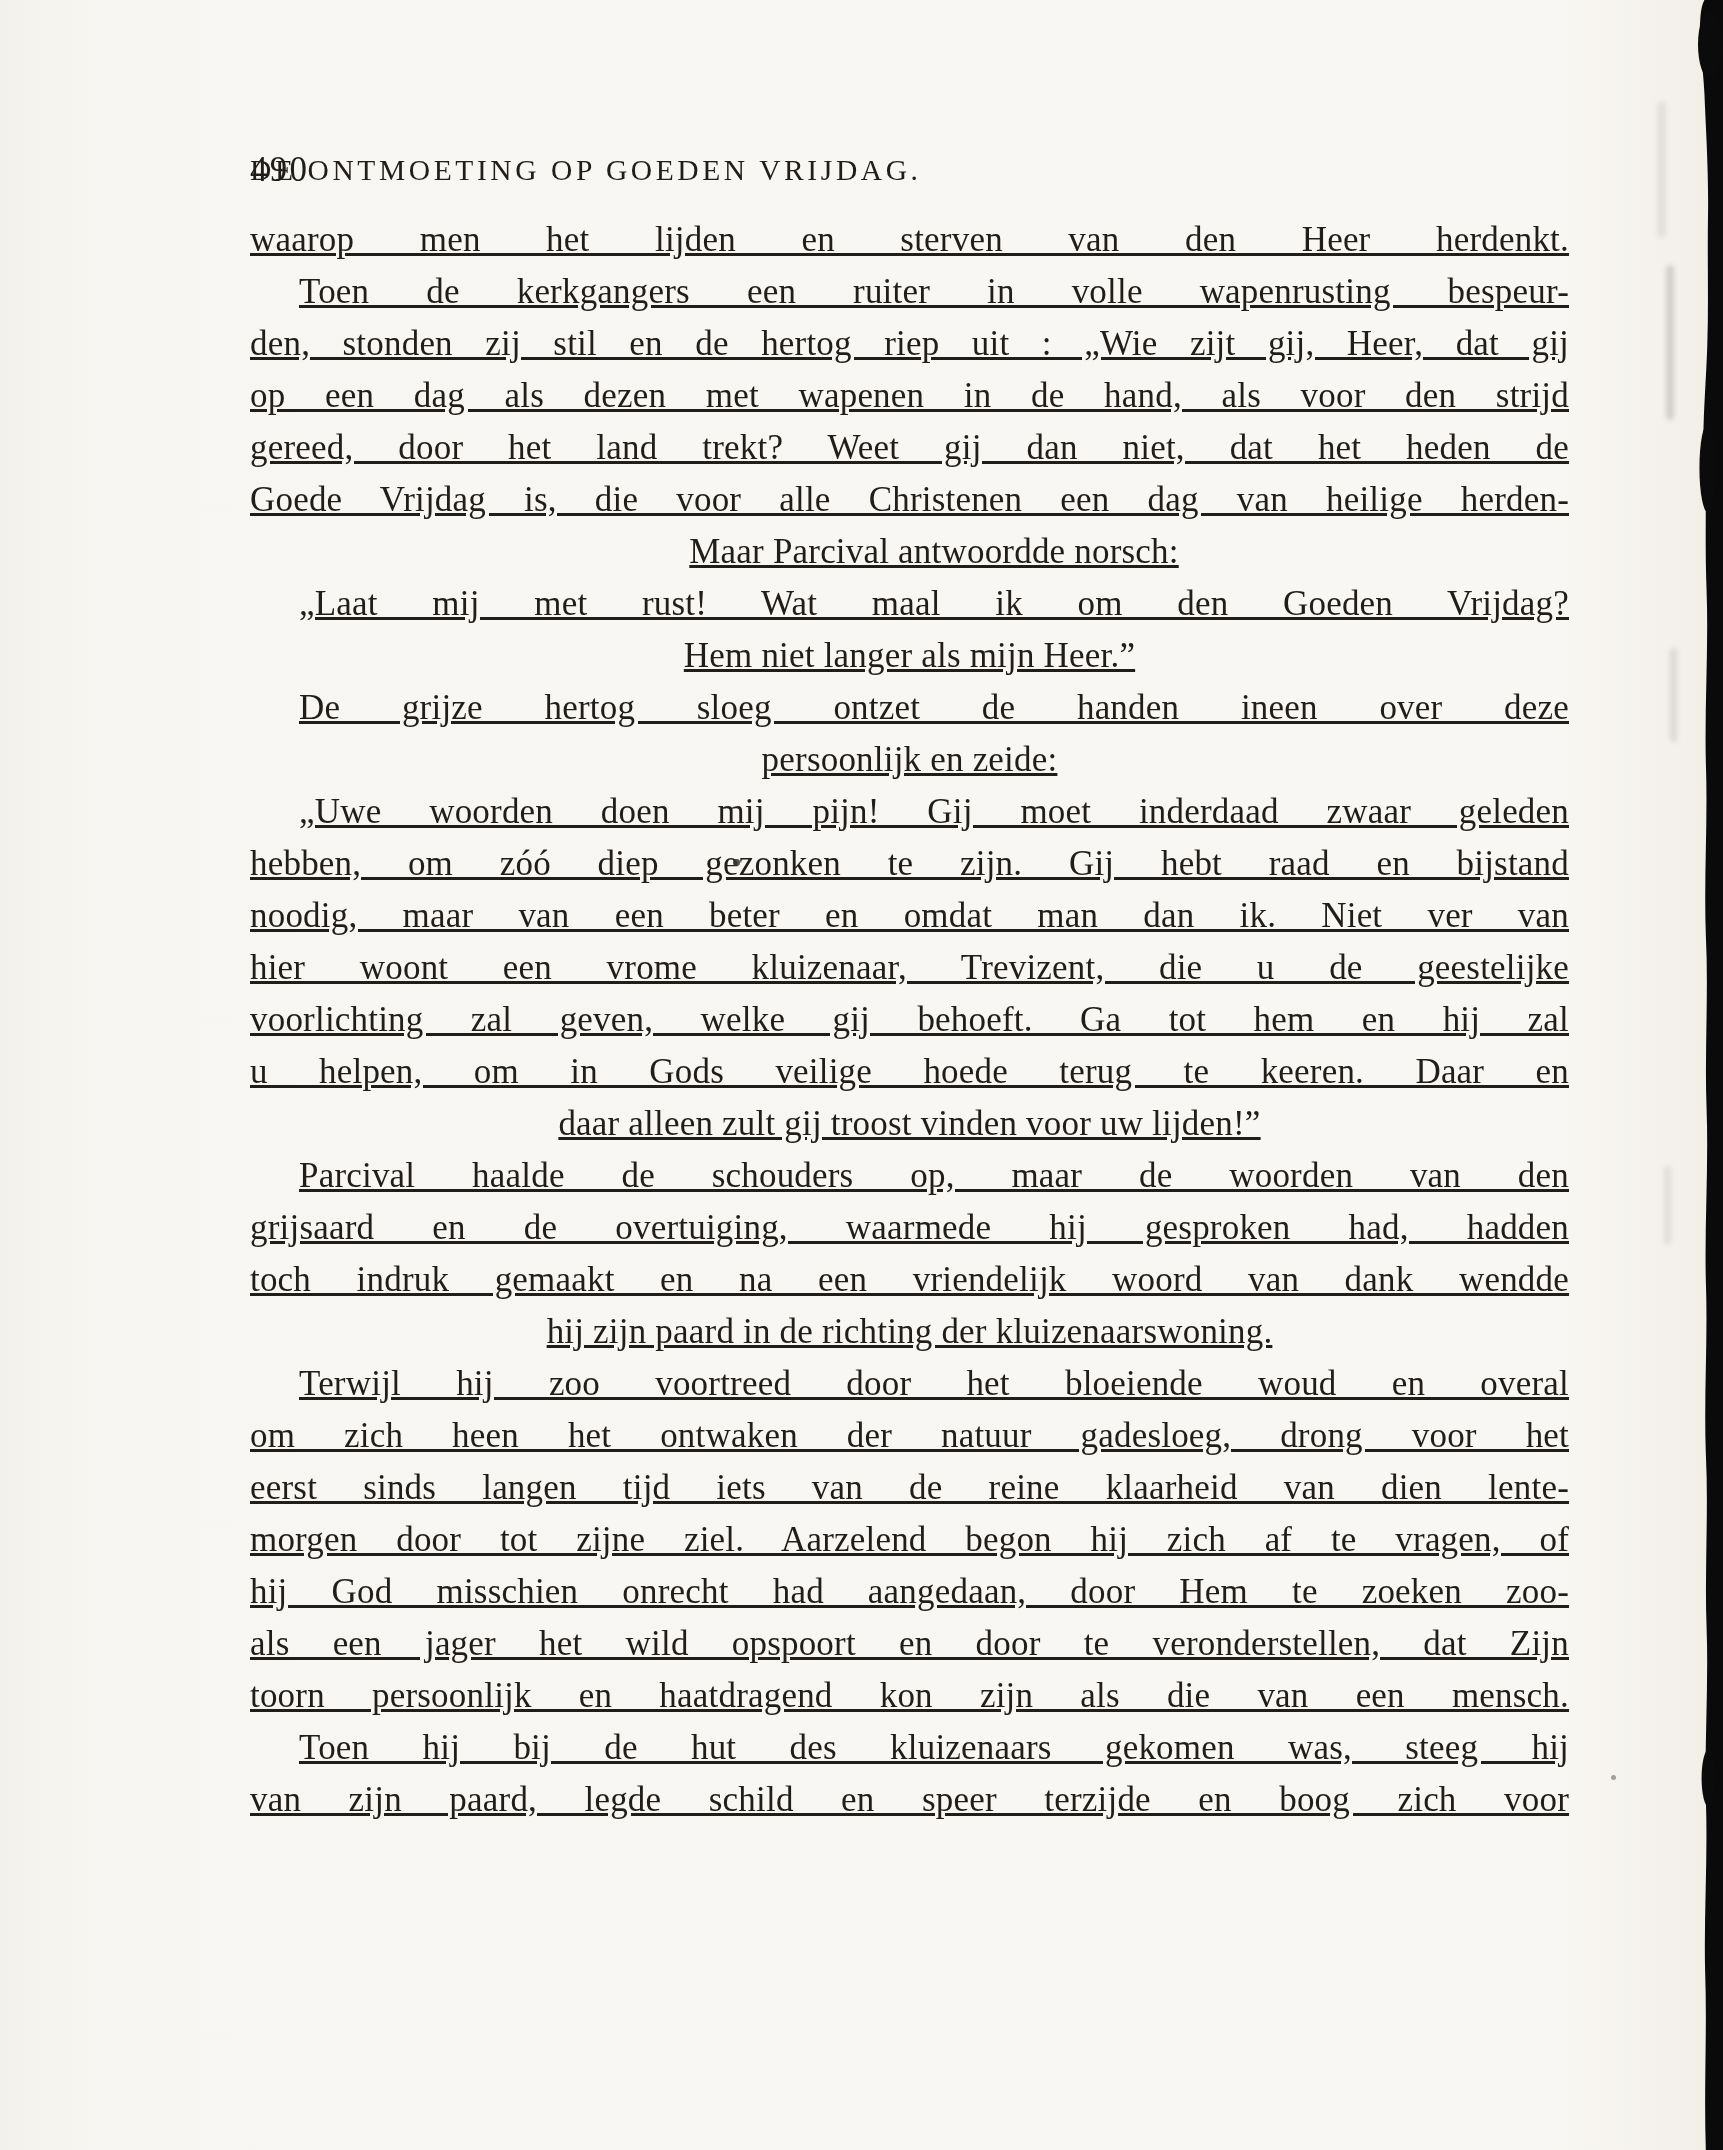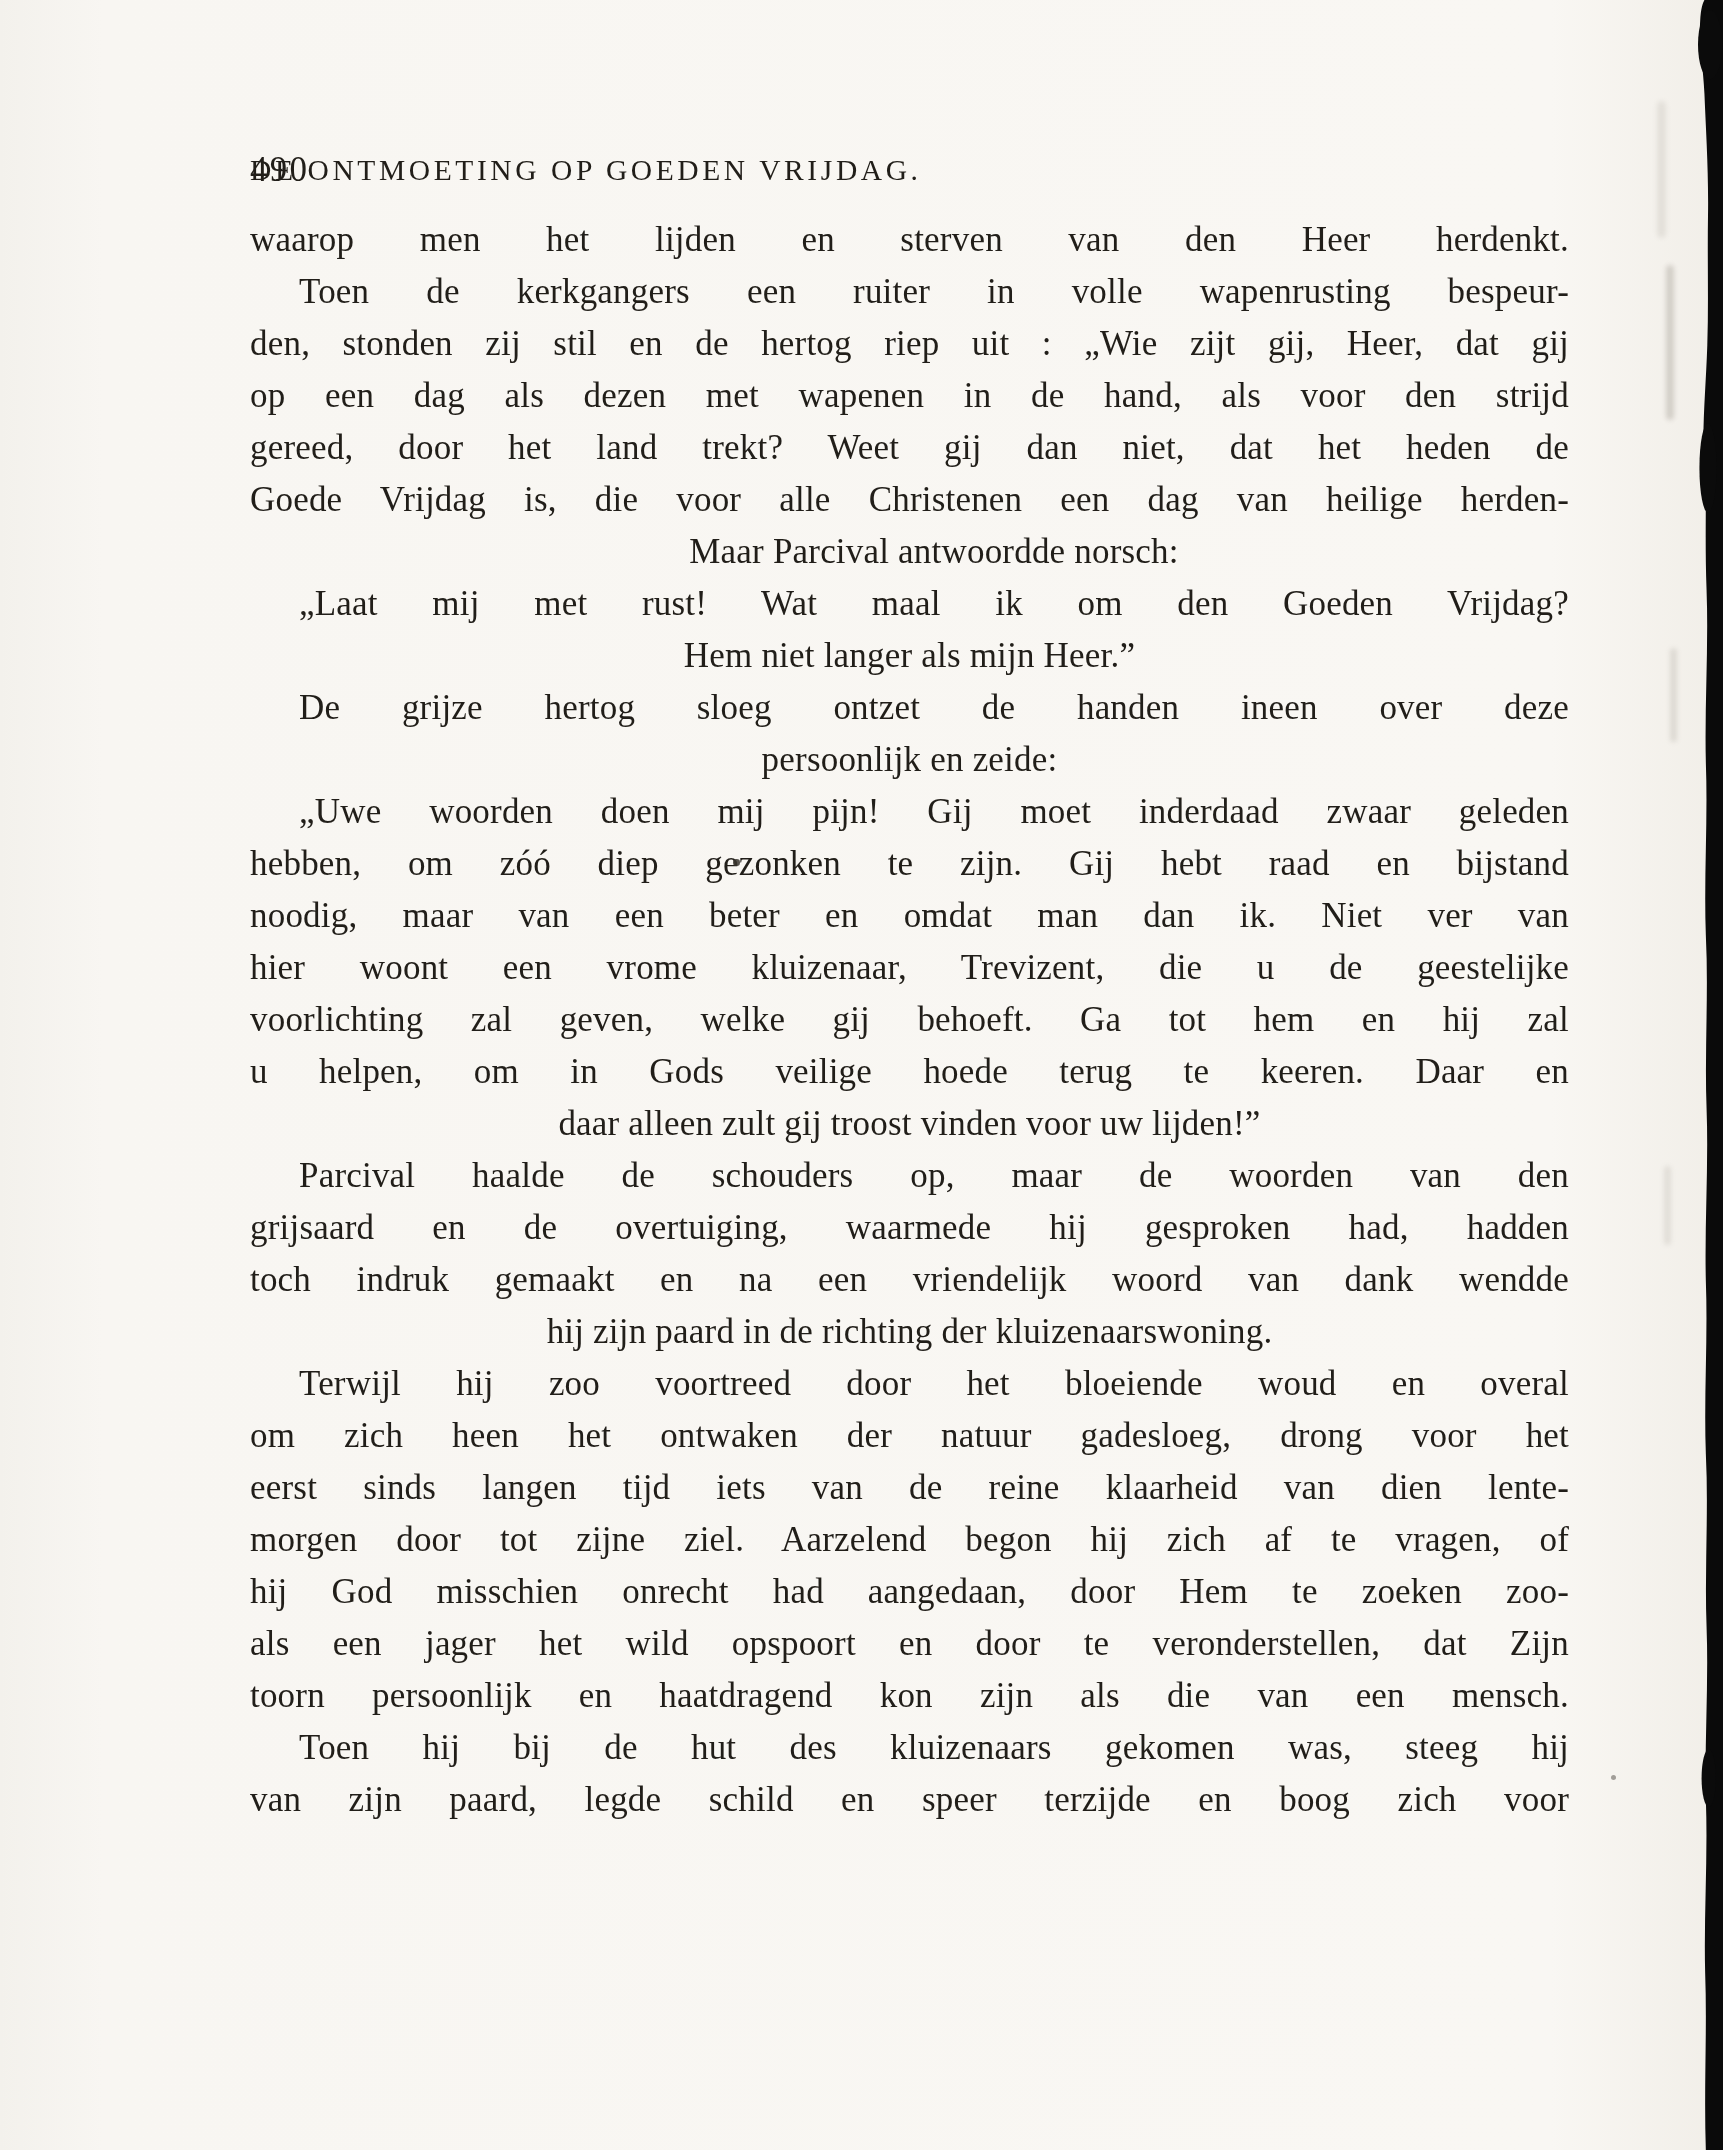--- a/index.html
+++ b/index.html
@@ -38,20 +38,21 @@
     padding-top: 5px;
     white-space: nowrap;
   }
 
   
   .text-block {
     position: absolute;
     left: 250px;
     top: 214px;
     width: 1319px;
+    text-decoration: underline;
   }
   .line {
     font-size: 35px;
     line-height: 52px;
     letter-spacing: 0.2px;
     white-space: normal;
     text-align: center;
   }
   .line.just {
     text-align: justify;

